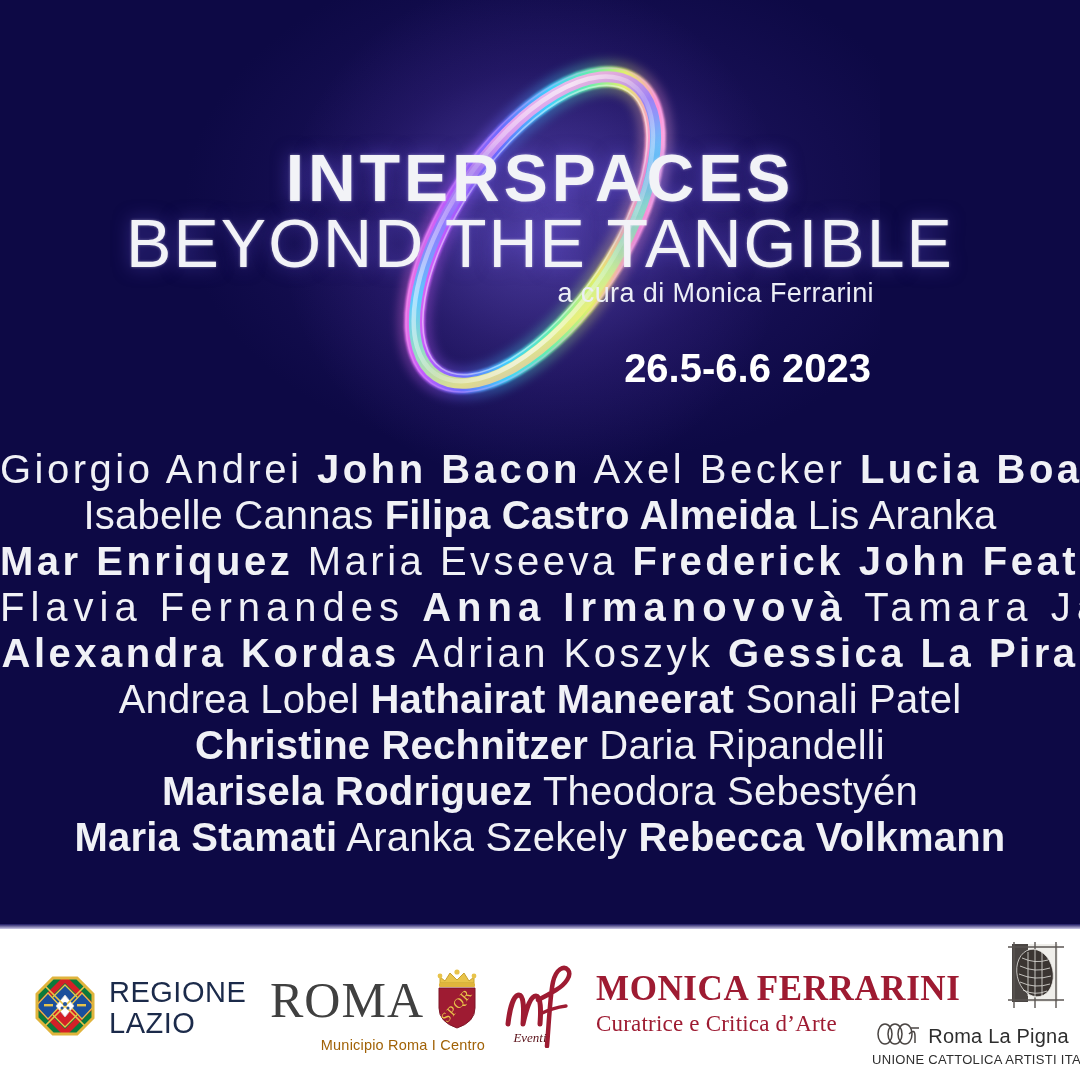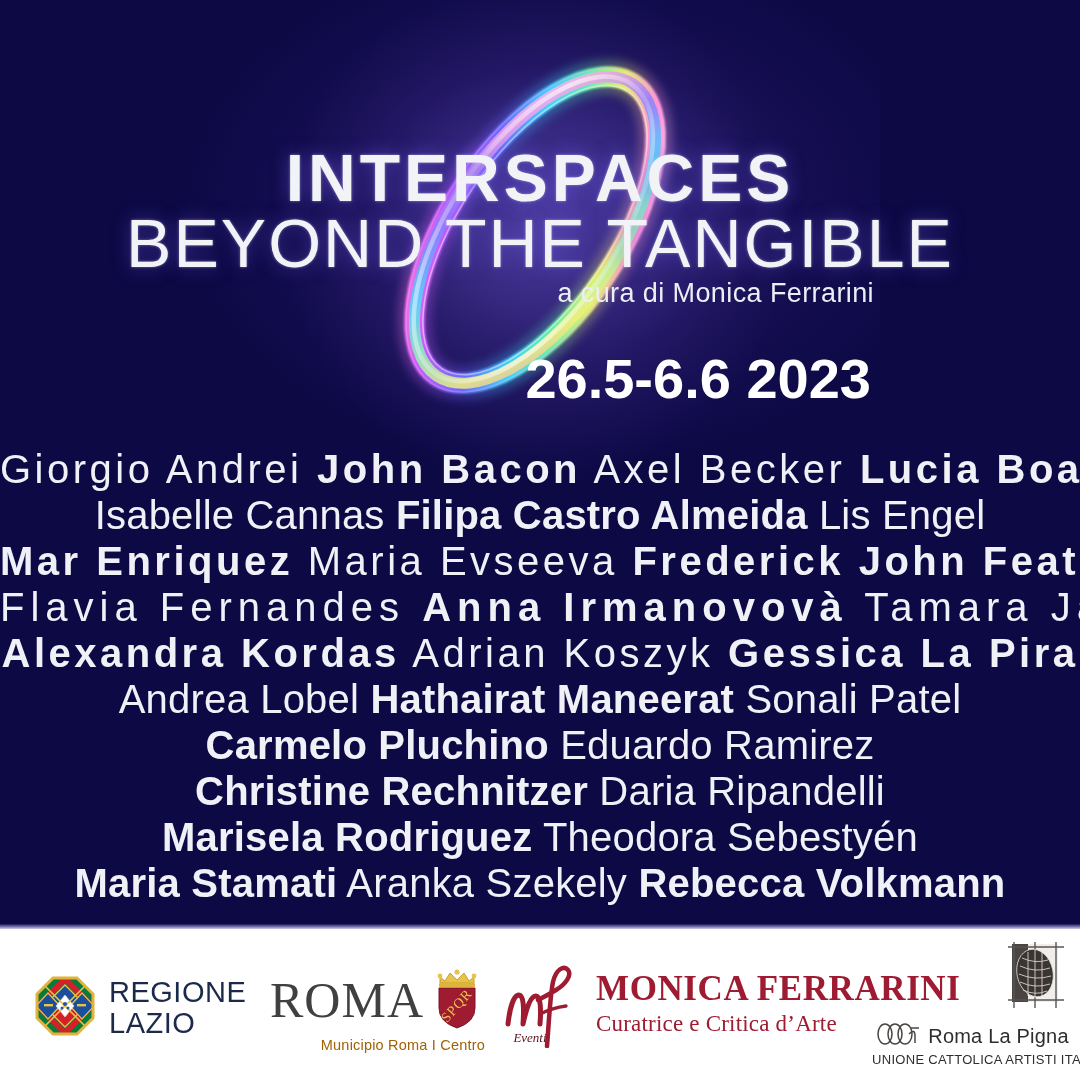--- a/index.html
+++ b/index.html
@@ -81,21 +81,21 @@
     right:110px; top:278px;
     font-size:27px;
     font-weight:400;
     letter-spacing:0.4px;
     color:#eceef6;
     white-space:nowrap;
   }
   .dates {
     position:absolute;
     right:113px; top:346px;
-    font-size:56px;
+    font-size:40px;
     font-weight:bold;
     letter-spacing:0px;
     color:#ffffff;
     white-space:nowrap;
   }
 
   
   .names {
     position:absolute;
     left:0; top:446px;
@@ -260,26 +260,25 @@
 
     <div class="title-block">
       <div class="title-1">INTERSPACES</div>
       <div class="title-2">BEYOND THE TANGIBLE</div>
       <div class="curator">a cura di Monica Ferrarini</div>
       <div class="dates">26.5-6.6 2023</div>
     </div>
 
     <div class="names" id="artist-names">
         <div class="name-line wide"><span class="n">Giorgio Andrei </span><span class="b">John Bacon</span><span class="n"> Axel Becker </span><span class="b">Lucia Boaghe</span></div>
-        <div class="name-line"><span class="n">Isabelle Cannas </span><span class="b">Filipa Castro Almeida</span><span class="n"> Lis Engel</span></div>
+        <div class="name-line"><span class="n">Isabelle Cannas </span><span class="b">Filipa Castro Almeida</span><span class="n"> Lis Aranka</span></div>
         <div class="name-line wide"><span class="b">Mar Enriquez</span><span class="n"> Maria Evseeva </span><span class="b">Frederick John Featham</span></div>
         <div class="name-line xwide"><span class="n">Flavia Fernandes </span><span class="b">Anna Irmanovovà</span><span class="n"> Tamara Jare</span></div>
         <div class="name-line wide"><span class="b">Alexandra Kordas</span><span class="n"> Adrian Koszyk </span><span class="b">Gessica La Pira</span></div>
         <div class="name-line"><span class="n">Andrea Lobel </span><span class="b">Hathairat Maneerat</span><span class="n"> Sonali Patel</span></div>
-        <div class="name-line"><span class="b">Carmelo Pluchino</span><span class="n"> Eduardo Ramirez</span></div>
         <div class="name-line"><span class="b">Christine Rechnitzer</span><span class="n"> Daria Ripandelli</span></div>
         <div class="name-line"><span class="b">Marisela Rodriguez</span><span class="n"> Theodora Sebestyén</span></div>
         <div class="name-line"><span class="b">Maria Stamati</span><span class="n"> Aranka Szekely </span><span class="b">Rebecca Volkmann</span></div>
       </div>
   </div>
 
   <div class="hero-bottom-line"></div>
 
   <div class="footer"></div>
 

